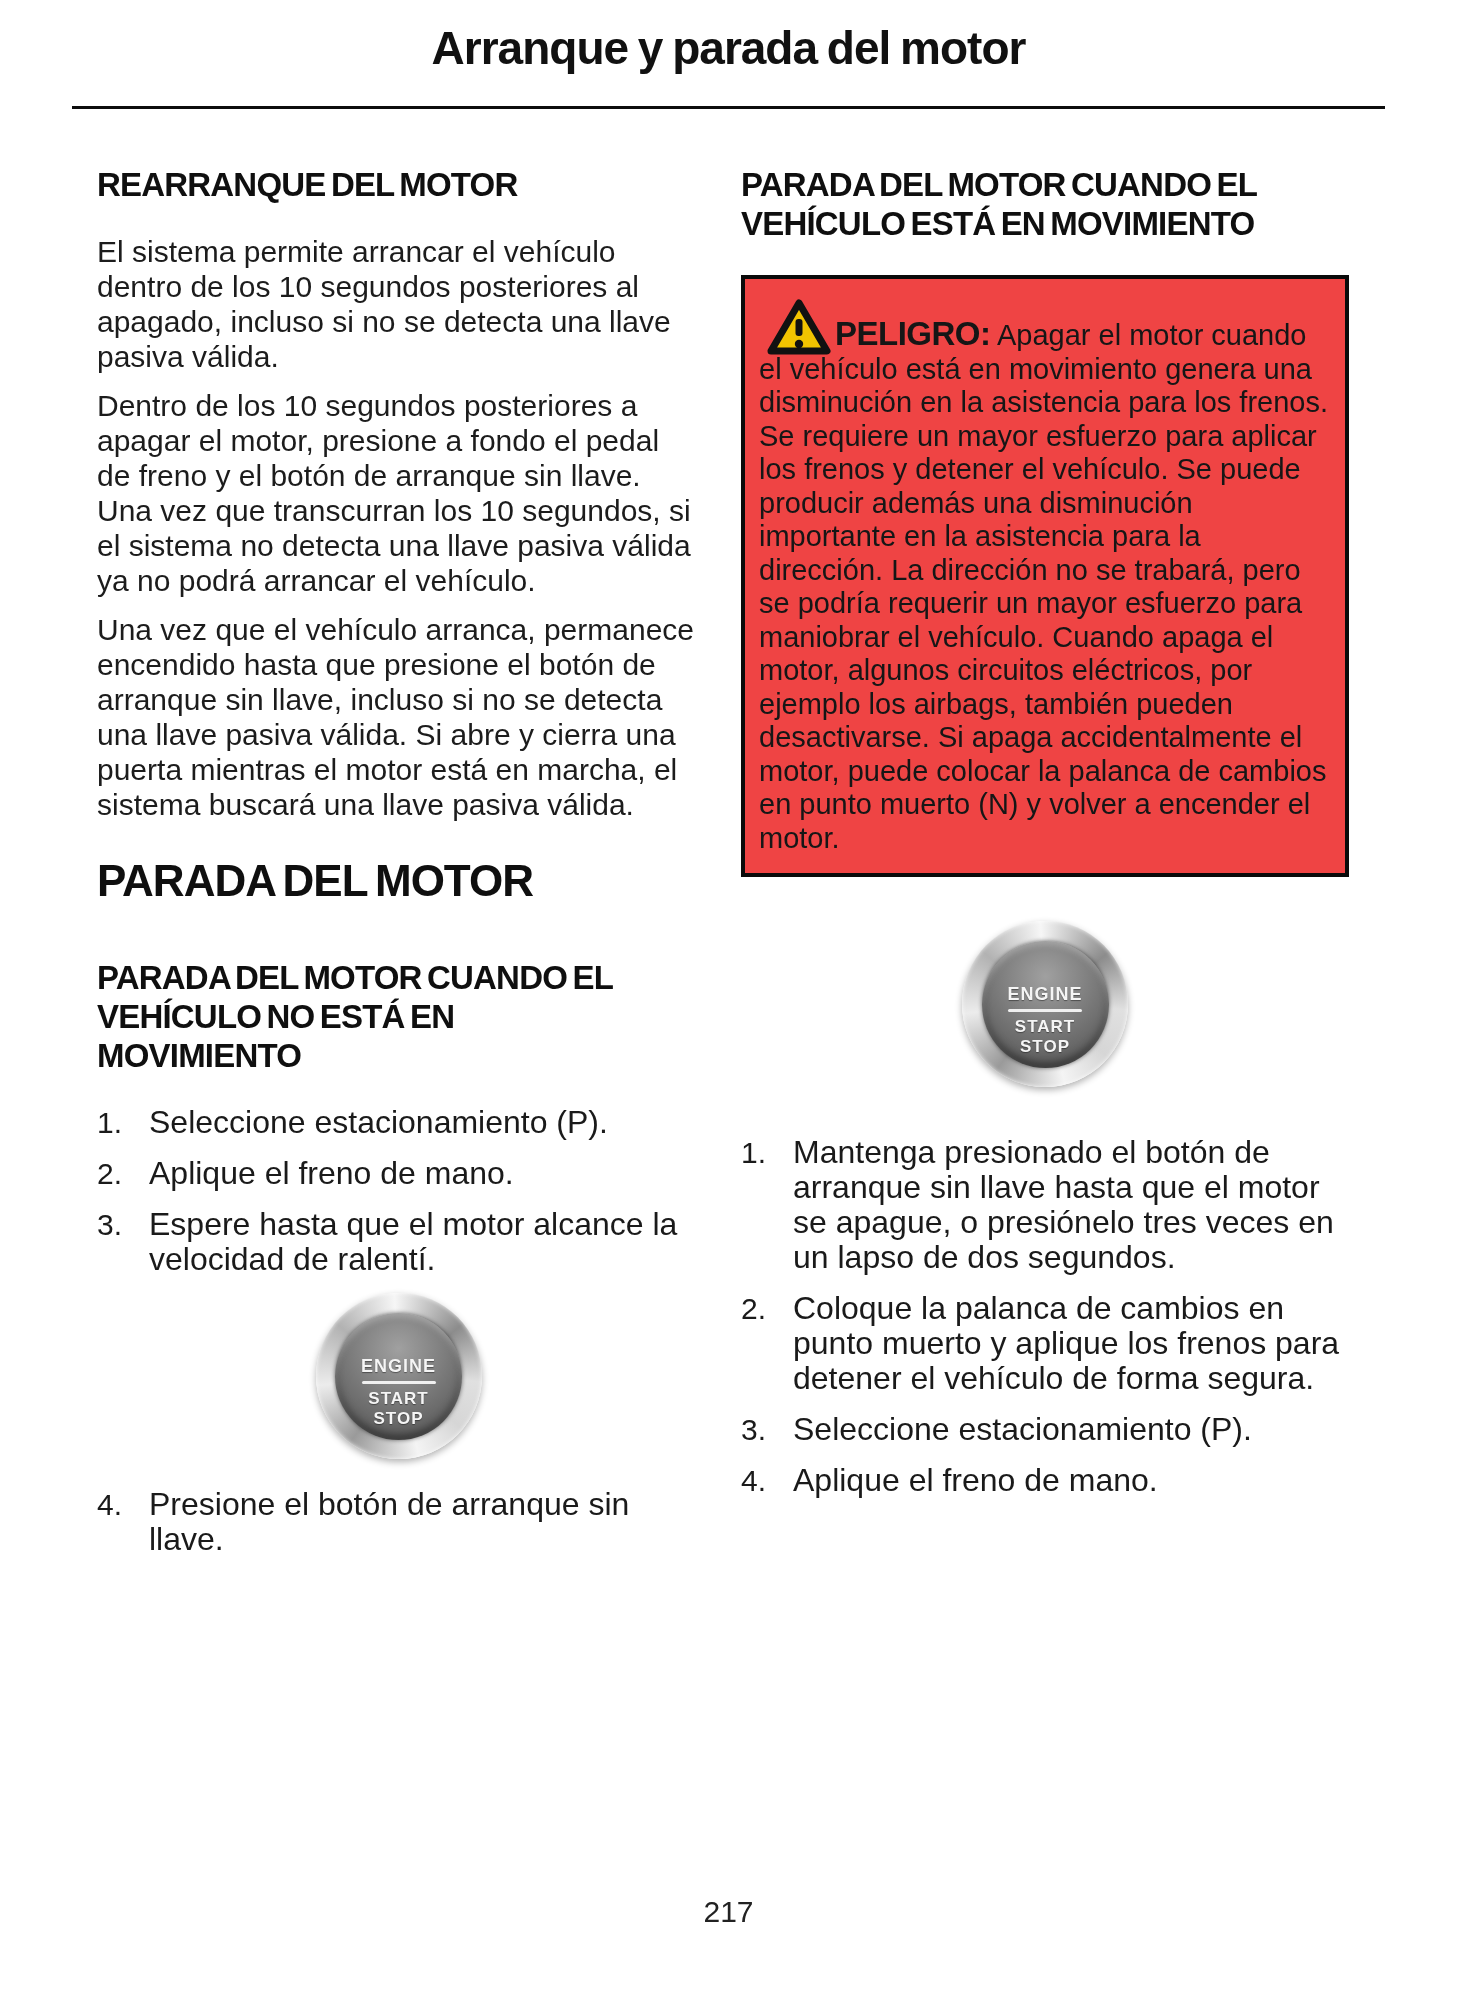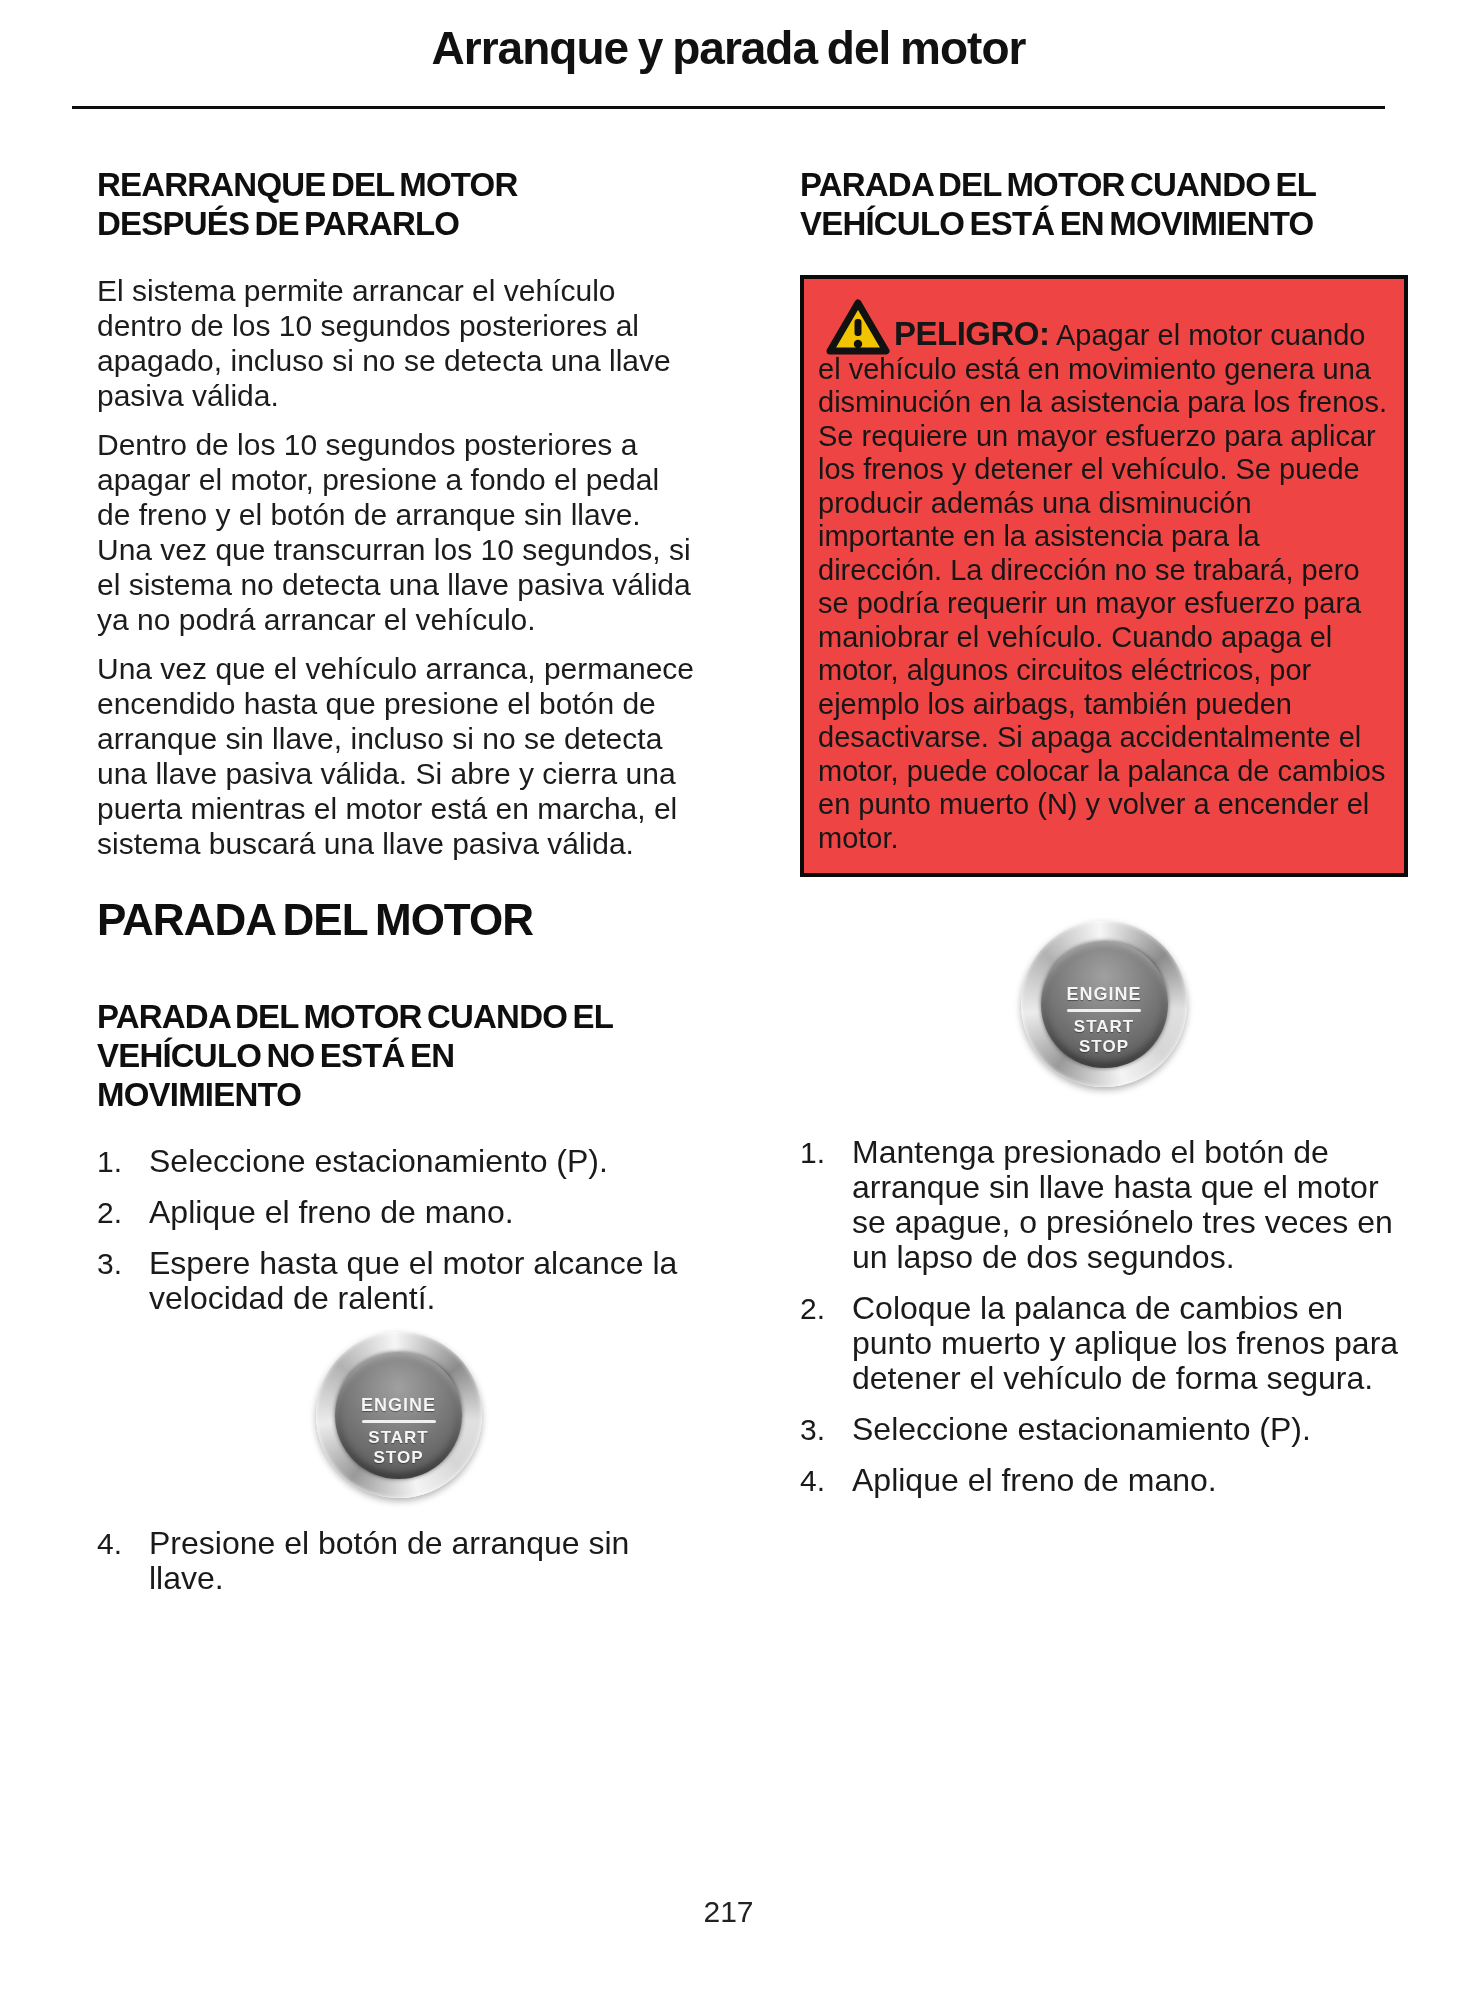--- a/index.html
+++ b/index.html
@@ -14,21 +14,21 @@
 
   
   .chapter-title {
     text-align:center;
     font-size:46px; font-weight:bold; letter-spacing:-1px; word-spacing:-2px;
     line-height:56px; color:#111;
   }
   .rule { border:none; border-top:3px solid #0d0d0d; margin:30px 0 0 0; }
 
   
-  .cols { display:flex; padding-left:25px; gap:100px; margin-top:56px; }
+  .cols { display:flex; padding-left:25px; gap:41px; margin-top:56px; }
   .col-left  { width:603px; flex:none; }
   .col-right { width:608px; flex:none; }
 
   h2.sec {
     font-size:33px; font-weight:bold; line-height:39px;
     letter-spacing:-0.8px; word-spacing:-3px; color:#0f0f0f;
   }
   h1.sec-big {
     font-size:44px; font-weight:bold; line-height:50px;
     letter-spacing:-1px; word-spacing:-3px; color:#0f0f0f;
@@ -99,21 +99,20 @@
 
   <div class="chapter-title">Arranque y parada del motor</div>
   <hr class="rule">
 
   <div class="cols">
 
     <div class="col-left">
 
       <h2 class="sec">
         <span class="hline">REARRANQUE DEL MOTOR</span>
-        <span class="hline">DESPUÉS DE PARARLO</span>
       </h2>
 
       <p class="body-text para">El sistema permite arrancar el vehículo dentro de los 10 segundos posteriores al apagado, incluso si no se detecta una llave pasiva válida.</p>
       <p class="body-text para">Dentro de los 10 segundos posteriores a apagar el motor, presione a fondo el pedal de freno y el botón de arranque sin llave. Una vez que transcurran los 10 segundos, si el sistema no detecta una llave pasiva válida ya no podrá arrancar el vehículo.</p>
       <p class="body-text para">Una vez que el vehículo arranca, permanece encendido hasta que presione el botón de arranque sin llave, incluso si no se detecta una llave pasiva válida. Si abre y cierra una puerta mientras el motor está en marcha, el sistema buscará una llave pasiva válida.</p>
 
       <h1 class="sec-big h1-gap">PARADA DEL MOTOR</h1>
 
       <h2 class="sec sub-gap">
         <span class="hline">PARADA DEL MOTOR CUANDO EL</span>

